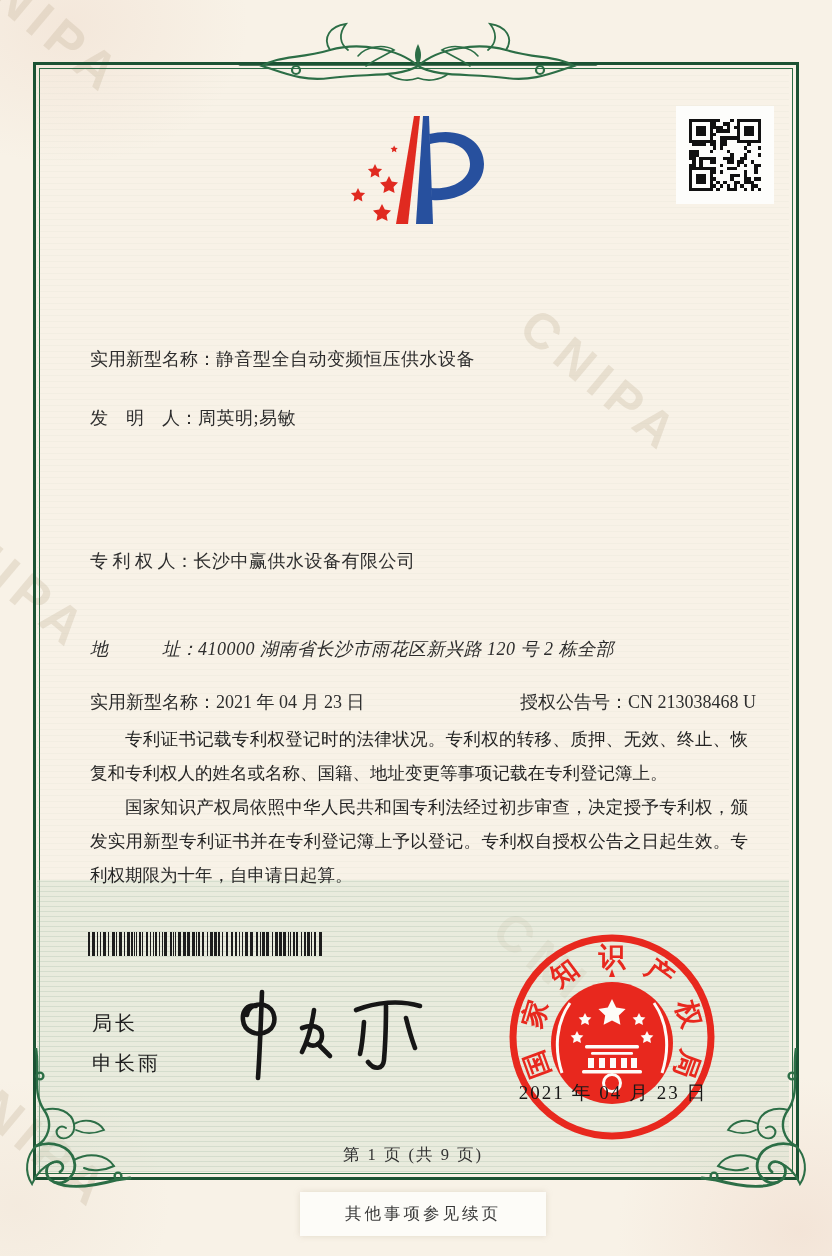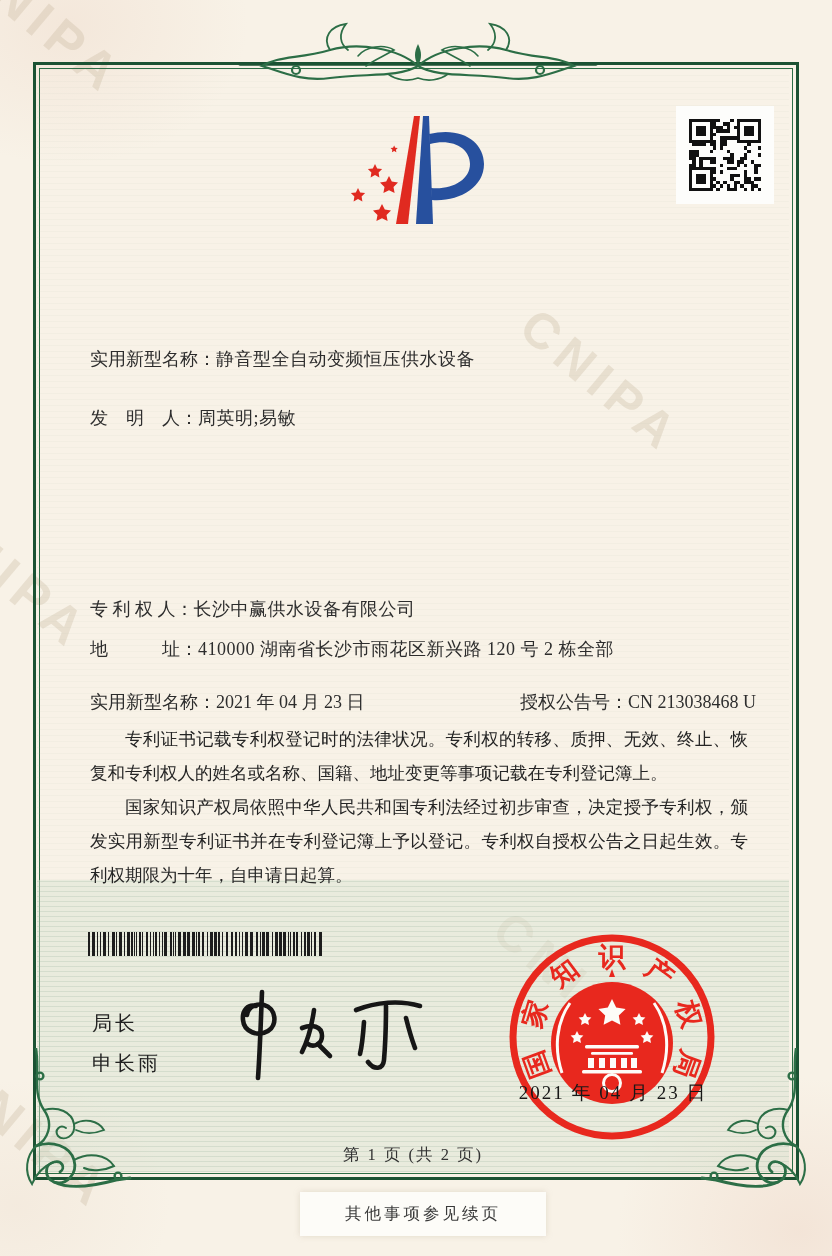--- a/index.html
+++ b/index.html
@@ -390,24 +390,24 @@
     </g>
   </svg>
 
 
   <div class="field-row" style="top:406px;">
     <span class="field-label">发　明　人：</span><span class="field-value">周英明;易敏</span>
   </div>
   <div class="field-row" style="top:347px;">
     <span class="field-label">实用新型名称：</span><span class="field-value">静音型全自动变频恒压供水设备</span>
   </div>
-  <div class="field-row" style="top:597px;">
+  <div class="field-row" style="top:549px;">
     <span class="field-label">专 利 权 人：</span><span class="field-value">长沙中赢供水设备有限公司</span>
   </div>
-  <div class="field-row" style="top:637px;">
+  <div class="field-row" style="top:637px;font-style:italic;">
     <span class="field-label">地　　　址：</span><span class="field-value">410000 湖南省长沙市雨花区新兴路 120 号 2 栋全部</span>
   </div>
 
   <div class="field-row" style="top:690px;">
     <span>实用新型名称：</span><span>2021 年 04 月 23 日</span>
     <span class="grant-no-pair">
       <span>授权公告号：</span><span>CN 213038468 U</span>
     </span>
   </div>
 
@@ -591,18 +591,18 @@
         </g>
         <g stroke="#fdfcf8" stroke-width="3" fill="none">
           <path d="M-50,30 C-58,6 -56,-20 -42,-40"></path>
           <path d="M50,30 C58,6 56,-20 42,-40"></path>
         </g>
       </g>
     </svg>
   <span class="seal-char" style="transform: translate(-50%, -50%) rotate(-110deg) translateY(-80px);">国</span><span class="seal-char" style="transform: translate(-50%, -50%) rotate(-73.3333deg) translateY(-80px);">家</span><span class="seal-char" style="transform: translate(-50%, -50%) rotate(-36.6667deg) translateY(-80px);">知</span><span class="seal-char" style="transform: translate(-50%, -50%) rotate(0deg) translateY(-80px);">识</span><span class="seal-char" style="transform: translate(-50%, -50%) rotate(36.6667deg) translateY(-80px);">产</span><span class="seal-char" style="transform: translate(-50%, -50%) rotate(73.3333deg) translateY(-80px);">权</span><span class="seal-char" style="transform: translate(-50%, -50%) rotate(110deg) translateY(-80px);">局</span></div>
   <div class="seal-date">2021 年 04 月 23 日</div>
 
-  <div class="page-info">第 1 页 (共 2 页)</div>
+  <div class="page-info">第 1 页 (共 9 页)</div>
   <div class="footer-note-box">
     <span class="footer-note">其他事项参见续页</span>
   </div>
 
 </div>
 
 </body></html>

